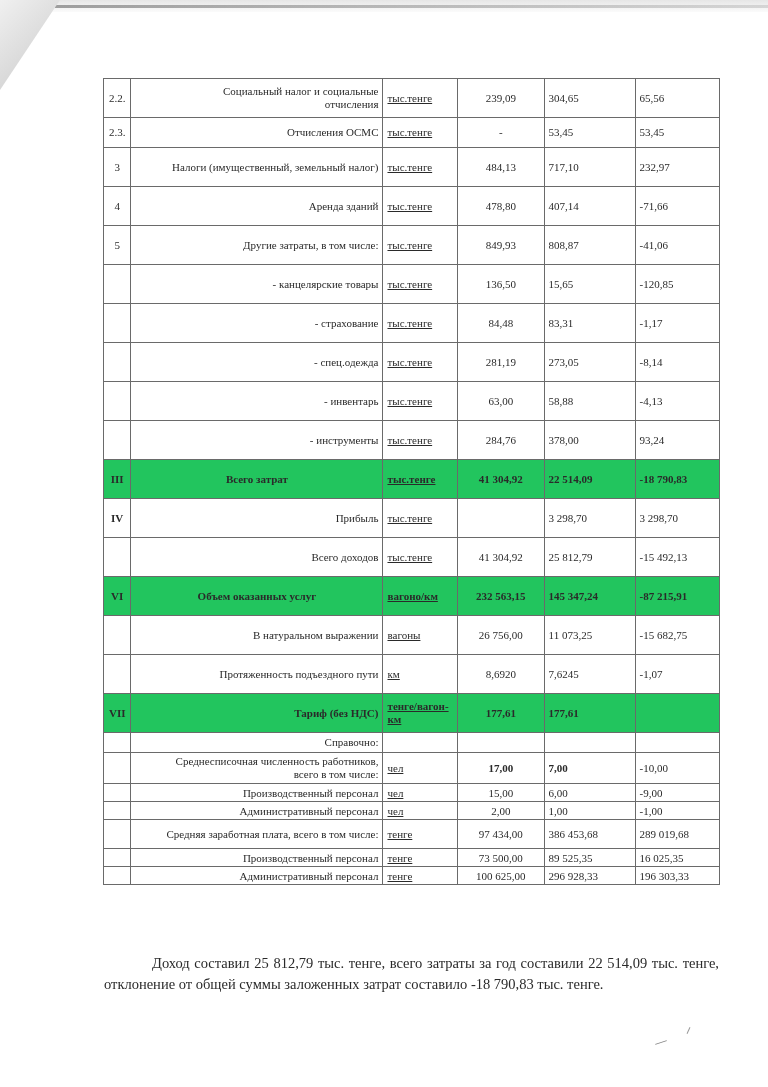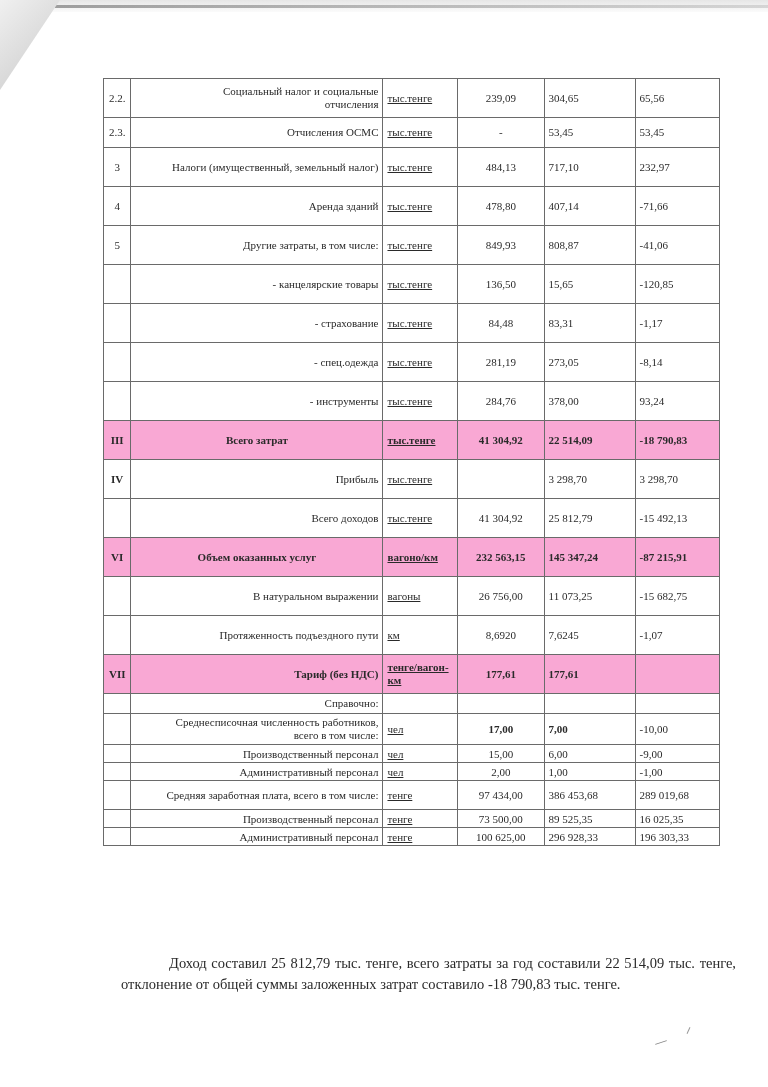--- a/index.html
+++ b/index.html
@@ -39,28 +39,28 @@
     .c-name { width: 230px; text-align: right; }
     .c-unit { width: 68px; text-align: left; text-decoration: underline; }
     .c-v1 { width: 79px; text-align: center; }
     .c-v2 { width: 83px; }
     .c-v3 { width: 77px; }
     tr.h39 td { height: 34px; }
     tr.h30 td { height: 25px; }
     tr.h20 td { height: 15px; }
     tr.h16 td { height: 13px; line-height: 12px; }
     tr.h28 td { height: 24px; }
-    tr.shaded td { background: #f9a8d4; font-weight: bold; }
+    tr.shaded td { background: #22c55e; font-weight: bold; }
     .indent1 { padding-left: 38px !important; }
     .indent-dash { padding-left: 42px !important; }
     .indent2 { padding-left: 30px !important; }
     .center-name { text-align: center !important; margin-top: 34px; }
     .bold { font-weight: bold; }
     .para {
-      position: absolute; left: 121px; top: 938px; width: 615px;
+      position: absolute; left: 104px; top: 938px; width: 615px;
       font-size: 14.5px; line-height: 21px; text-align: justify;
       text-indent: 48px;
       color: #2a2a2a;
     }
     .mark1 { position: absolute; left: 655px; top: 1042px; width: 12px; height: 1px; background: #888; transform: rotate(-18deg); }
     .mark2 { position: absolute; left: 688px; top: 1027px; width: 1px; height: 7px; background: #999; transform: rotate(25deg); }
   </style>
 </head>
 <body>
 
@@ -137,20 +137,28 @@
     <tr class="h39">
       <td class="c-num"></td>
       <td class="c-name indent-dash">- спец.одежда</td>
       <td class="c-unit">тыс.тенге</td>
       <td class="c-v1">281,19</td>
       <td class="c-v2">273,05</td>
       <td class="c-v3">-8,14</td>
     </tr>
     <tr class="h39">
       <td class="c-num"></td>
+      <td class="c-name indent-dash">- инвентарь</td>
+      <td class="c-unit">тыс.тенге</td>
+      <td class="c-v1">63,00</td>
+      <td class="c-v2">58,88</td>
+      <td class="c-v3">-4,13</td>
+    </tr>
+    <tr class="h39">
+      <td class="c-num"></td>
       <td class="c-name indent-dash">- инструменты</td>
       <td class="c-unit">тыс.тенге</td>
       <td class="c-v1">284,76</td>
       <td class="c-v2">378,00</td>
       <td class="c-v3">93,24</td>
     </tr>
     <tr class="h39 shaded">
       <td class="c-num">III</td>
       <td class="c-name center-name">Всего затрат</td>
       <td class="c-unit">тыс.тенге</td>

